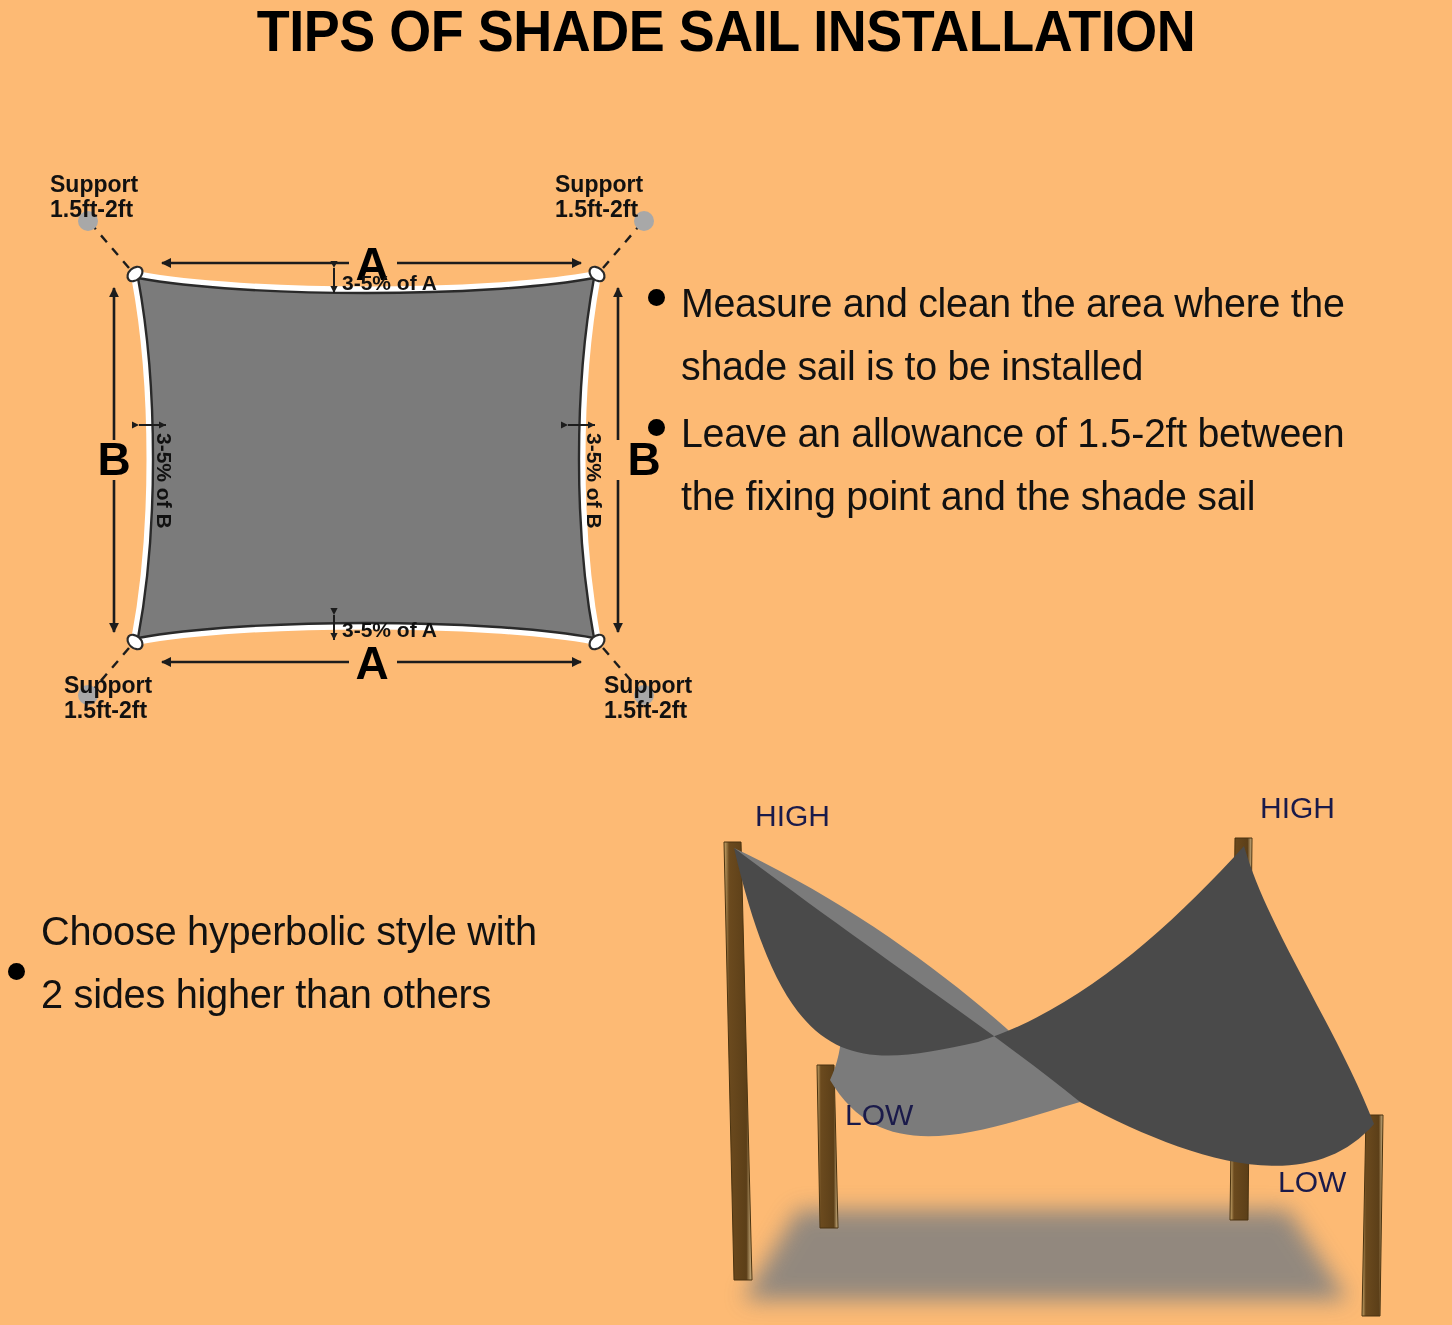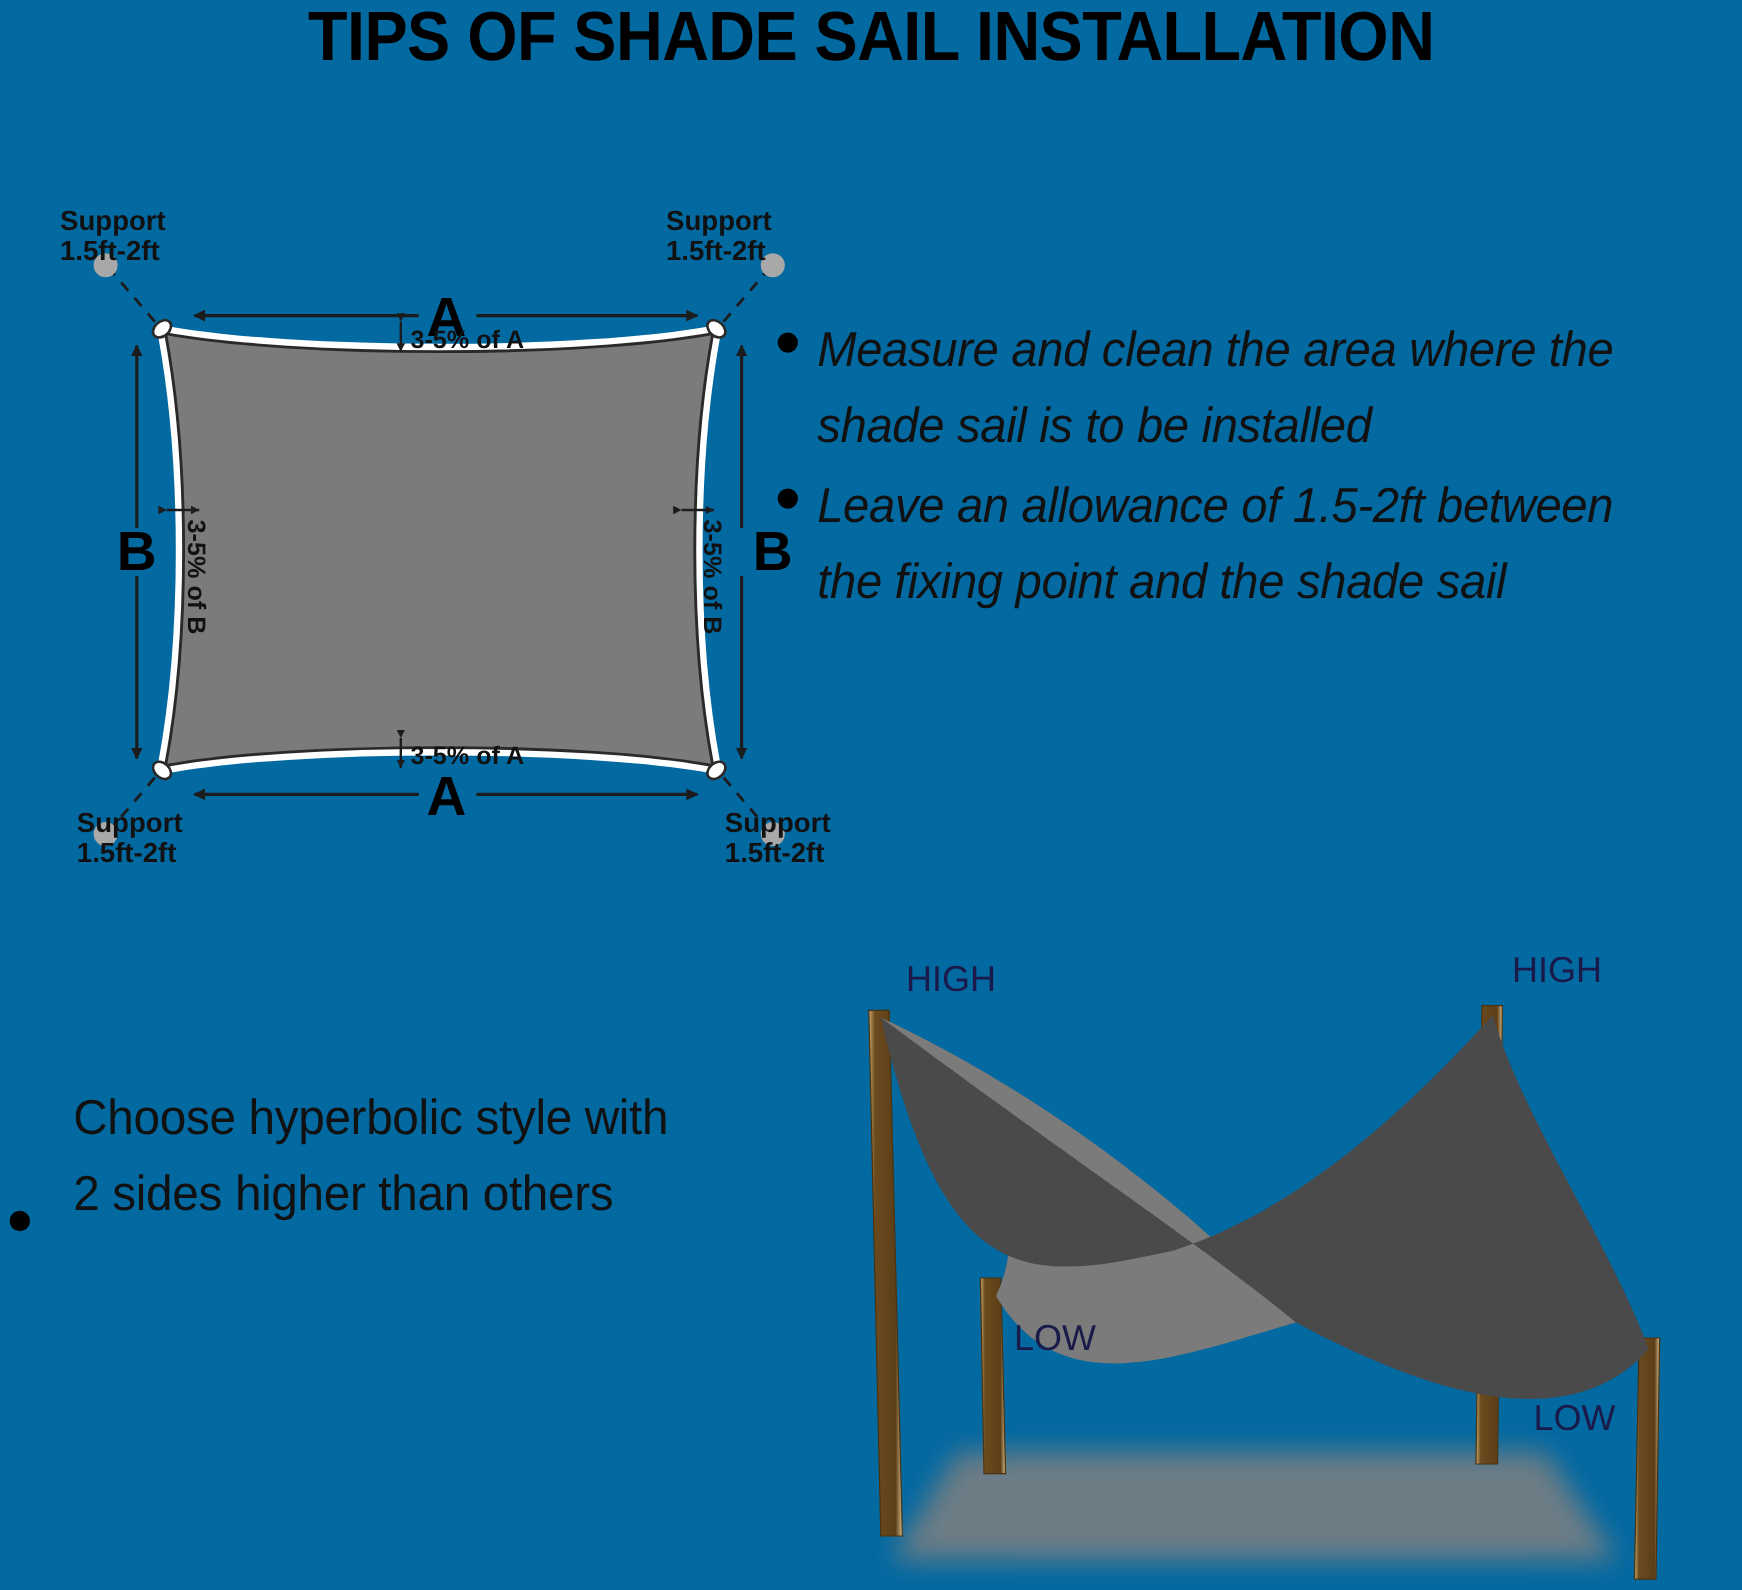--- a/index.html
+++ b/index.html
@@ -7,21 +7,21 @@
     width: 1452px;
     height: 1325px;
     background: #ffffff;
     font-family: "Liberation Sans", sans-serif;
     overflow: hidden;
   }
   #page {
     position: relative;
     width: 1452px;
     height: 1325px;
-    background: #0369a1;
+    background: #fdba74;
   }
 
   
   #title {
     position: absolute;
     left: 0; top: 0;
     width: 1452px;
     height: 62px;
     display: flex;
     align-items: center;
@@ -44,23 +44,22 @@
     width: 660px;
     height: 580px;
     margin-left: 36px;
   }
   #rect-diagram svg { display: block; }
 
   
   #tips-list {
     position: absolute;
     left: 648px;
-    top: 260px;
+    top: 272px;
     width: 804px;
-    font-style: italic;
   }
   #tips-list .bullet-row {
     display: flex;
     align-items: flex-start;
     margin-bottom: 4px;
   }
   #tips-list .dot {
     flex: 0 0 auto;
     width: 17px; height: 17px;
     border-radius: 50%;
@@ -81,23 +80,22 @@
 
   
   #style-list {
     position: absolute;
     left: 8px;
     top: 900px;
     width: 630px;
   }
   #style-list .bullet-row {
     display: flex;
-    align-items: flex-end;
+    align-items: center;
     margin-bottom: 3px;
-    gap: 20px;
   }
   #style-list .dot {
     flex: 0 0 auto;
     width: 17px; height: 17px;
     border-radius: 50%;
     background: #000;
     margin-top: 17px;
     margin-right: 16px;
   }
   #style-list .txt {

